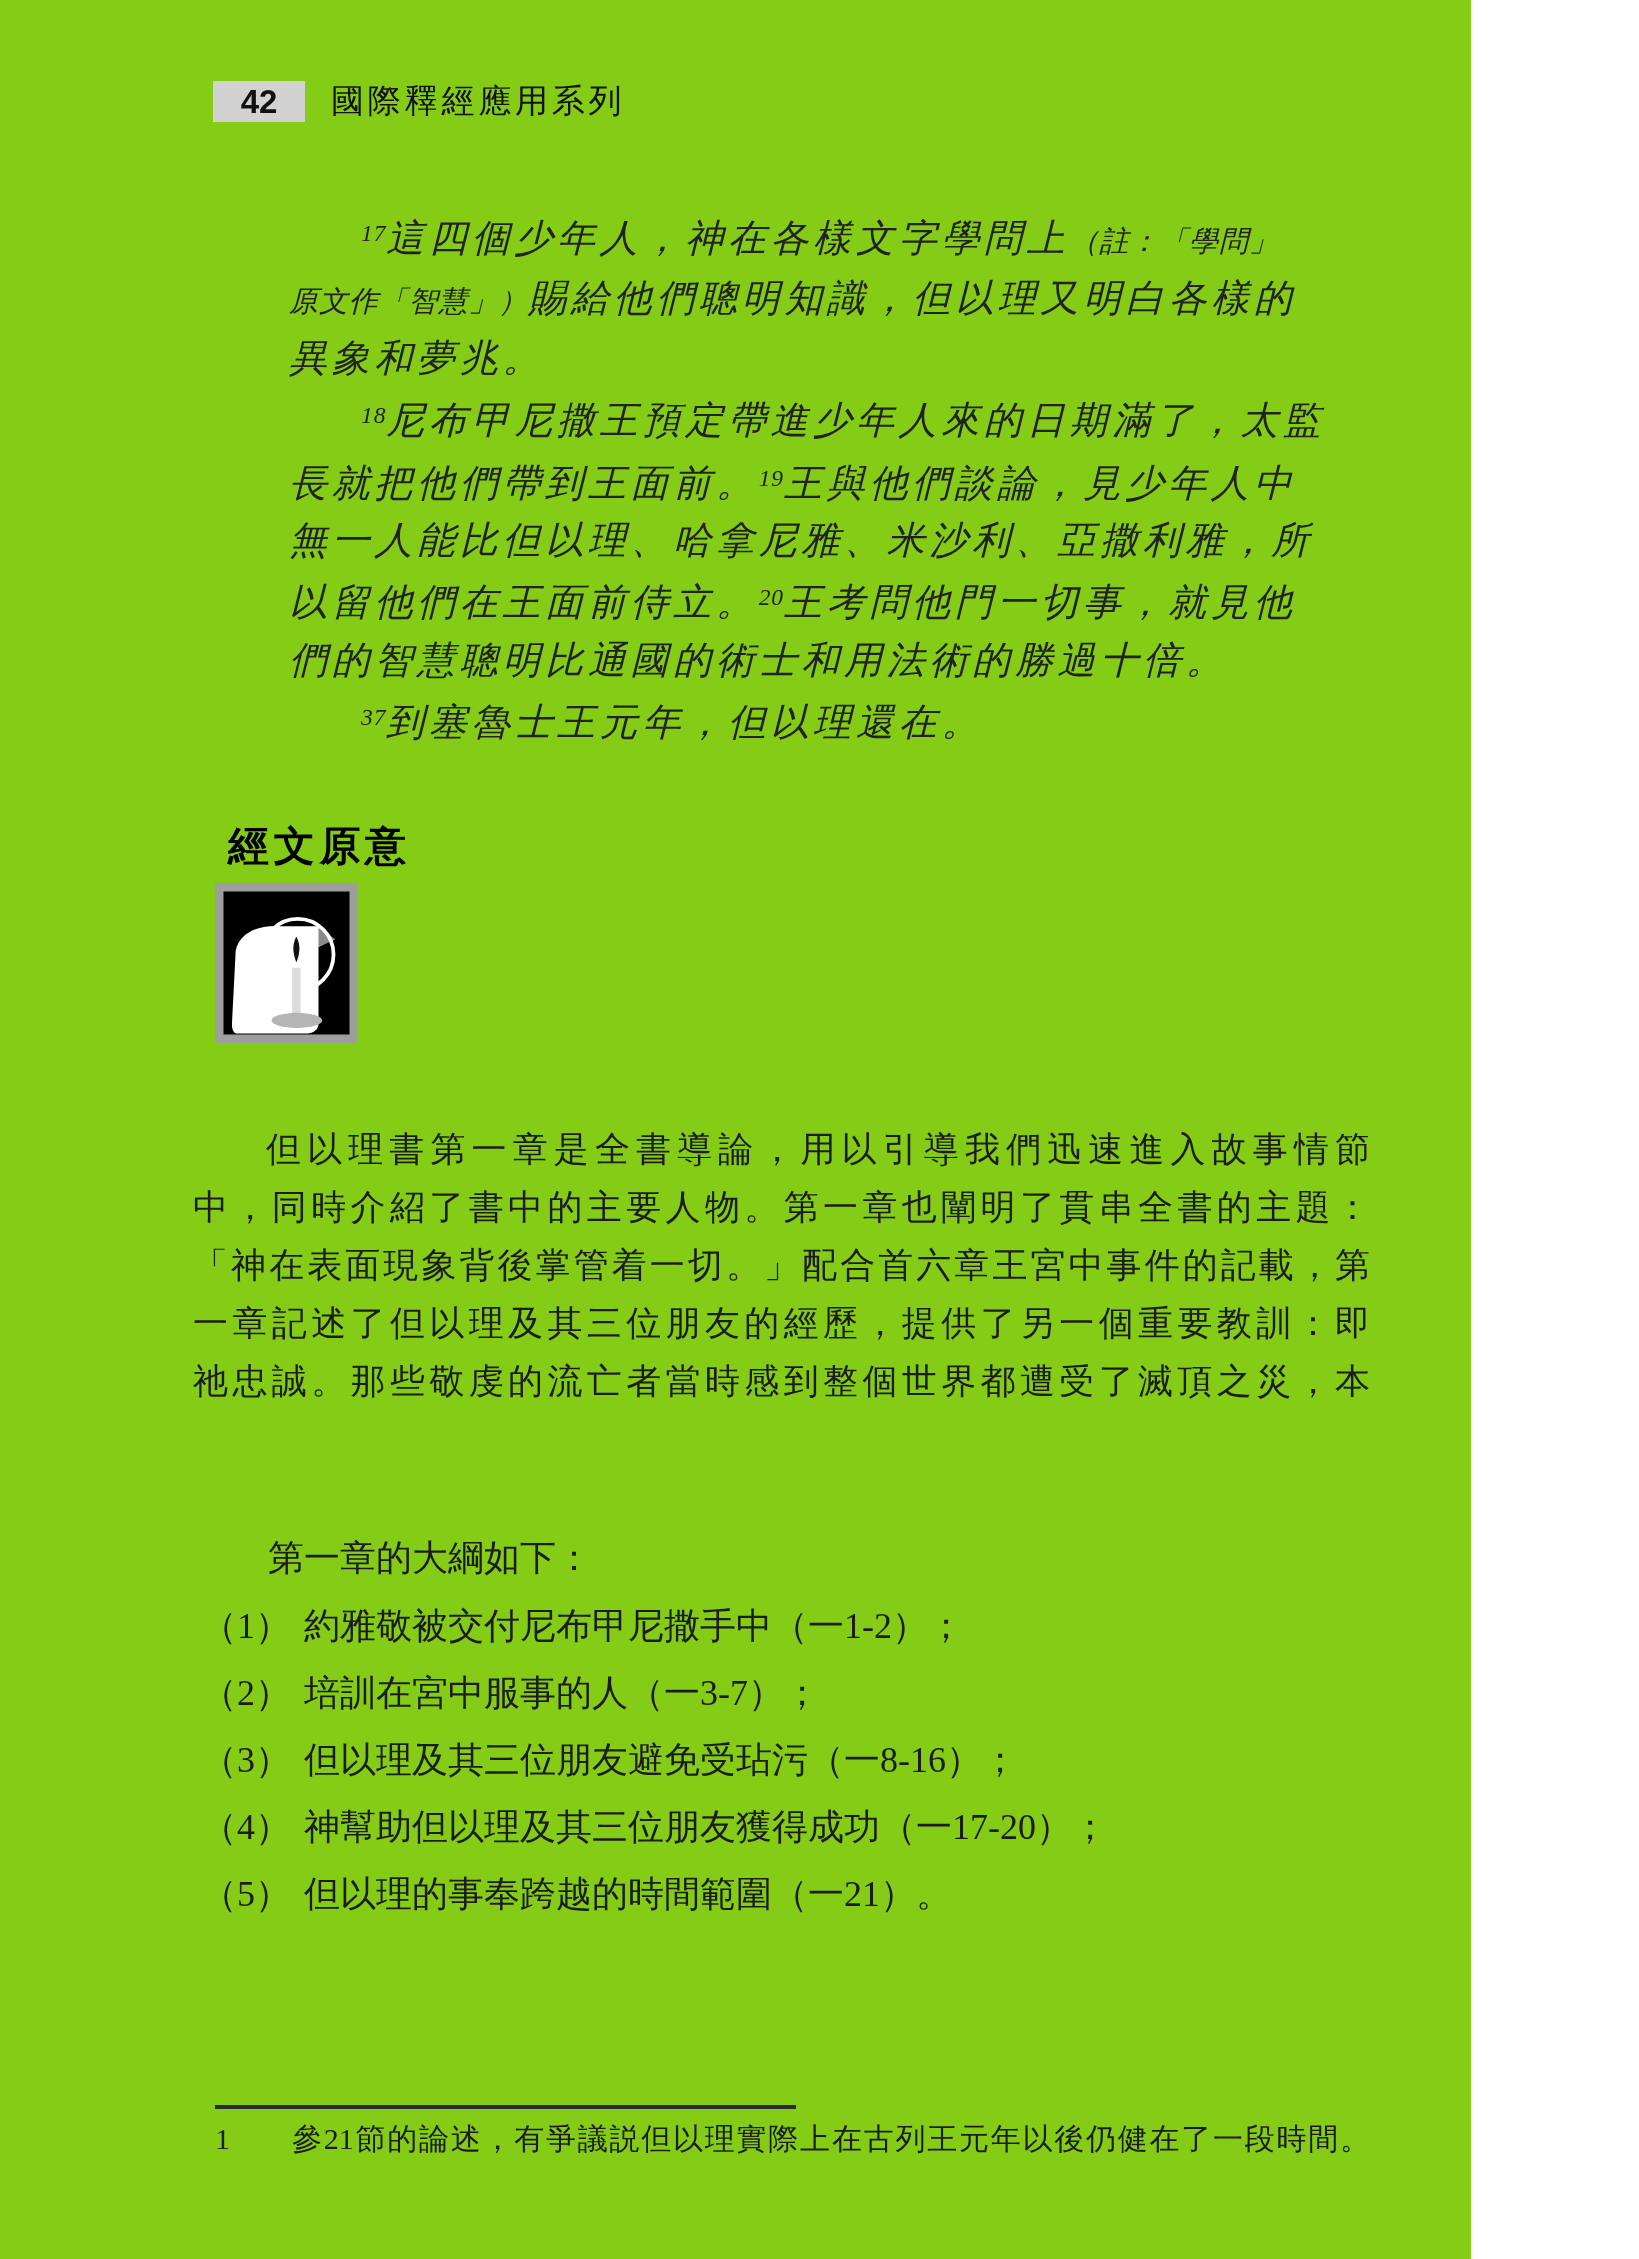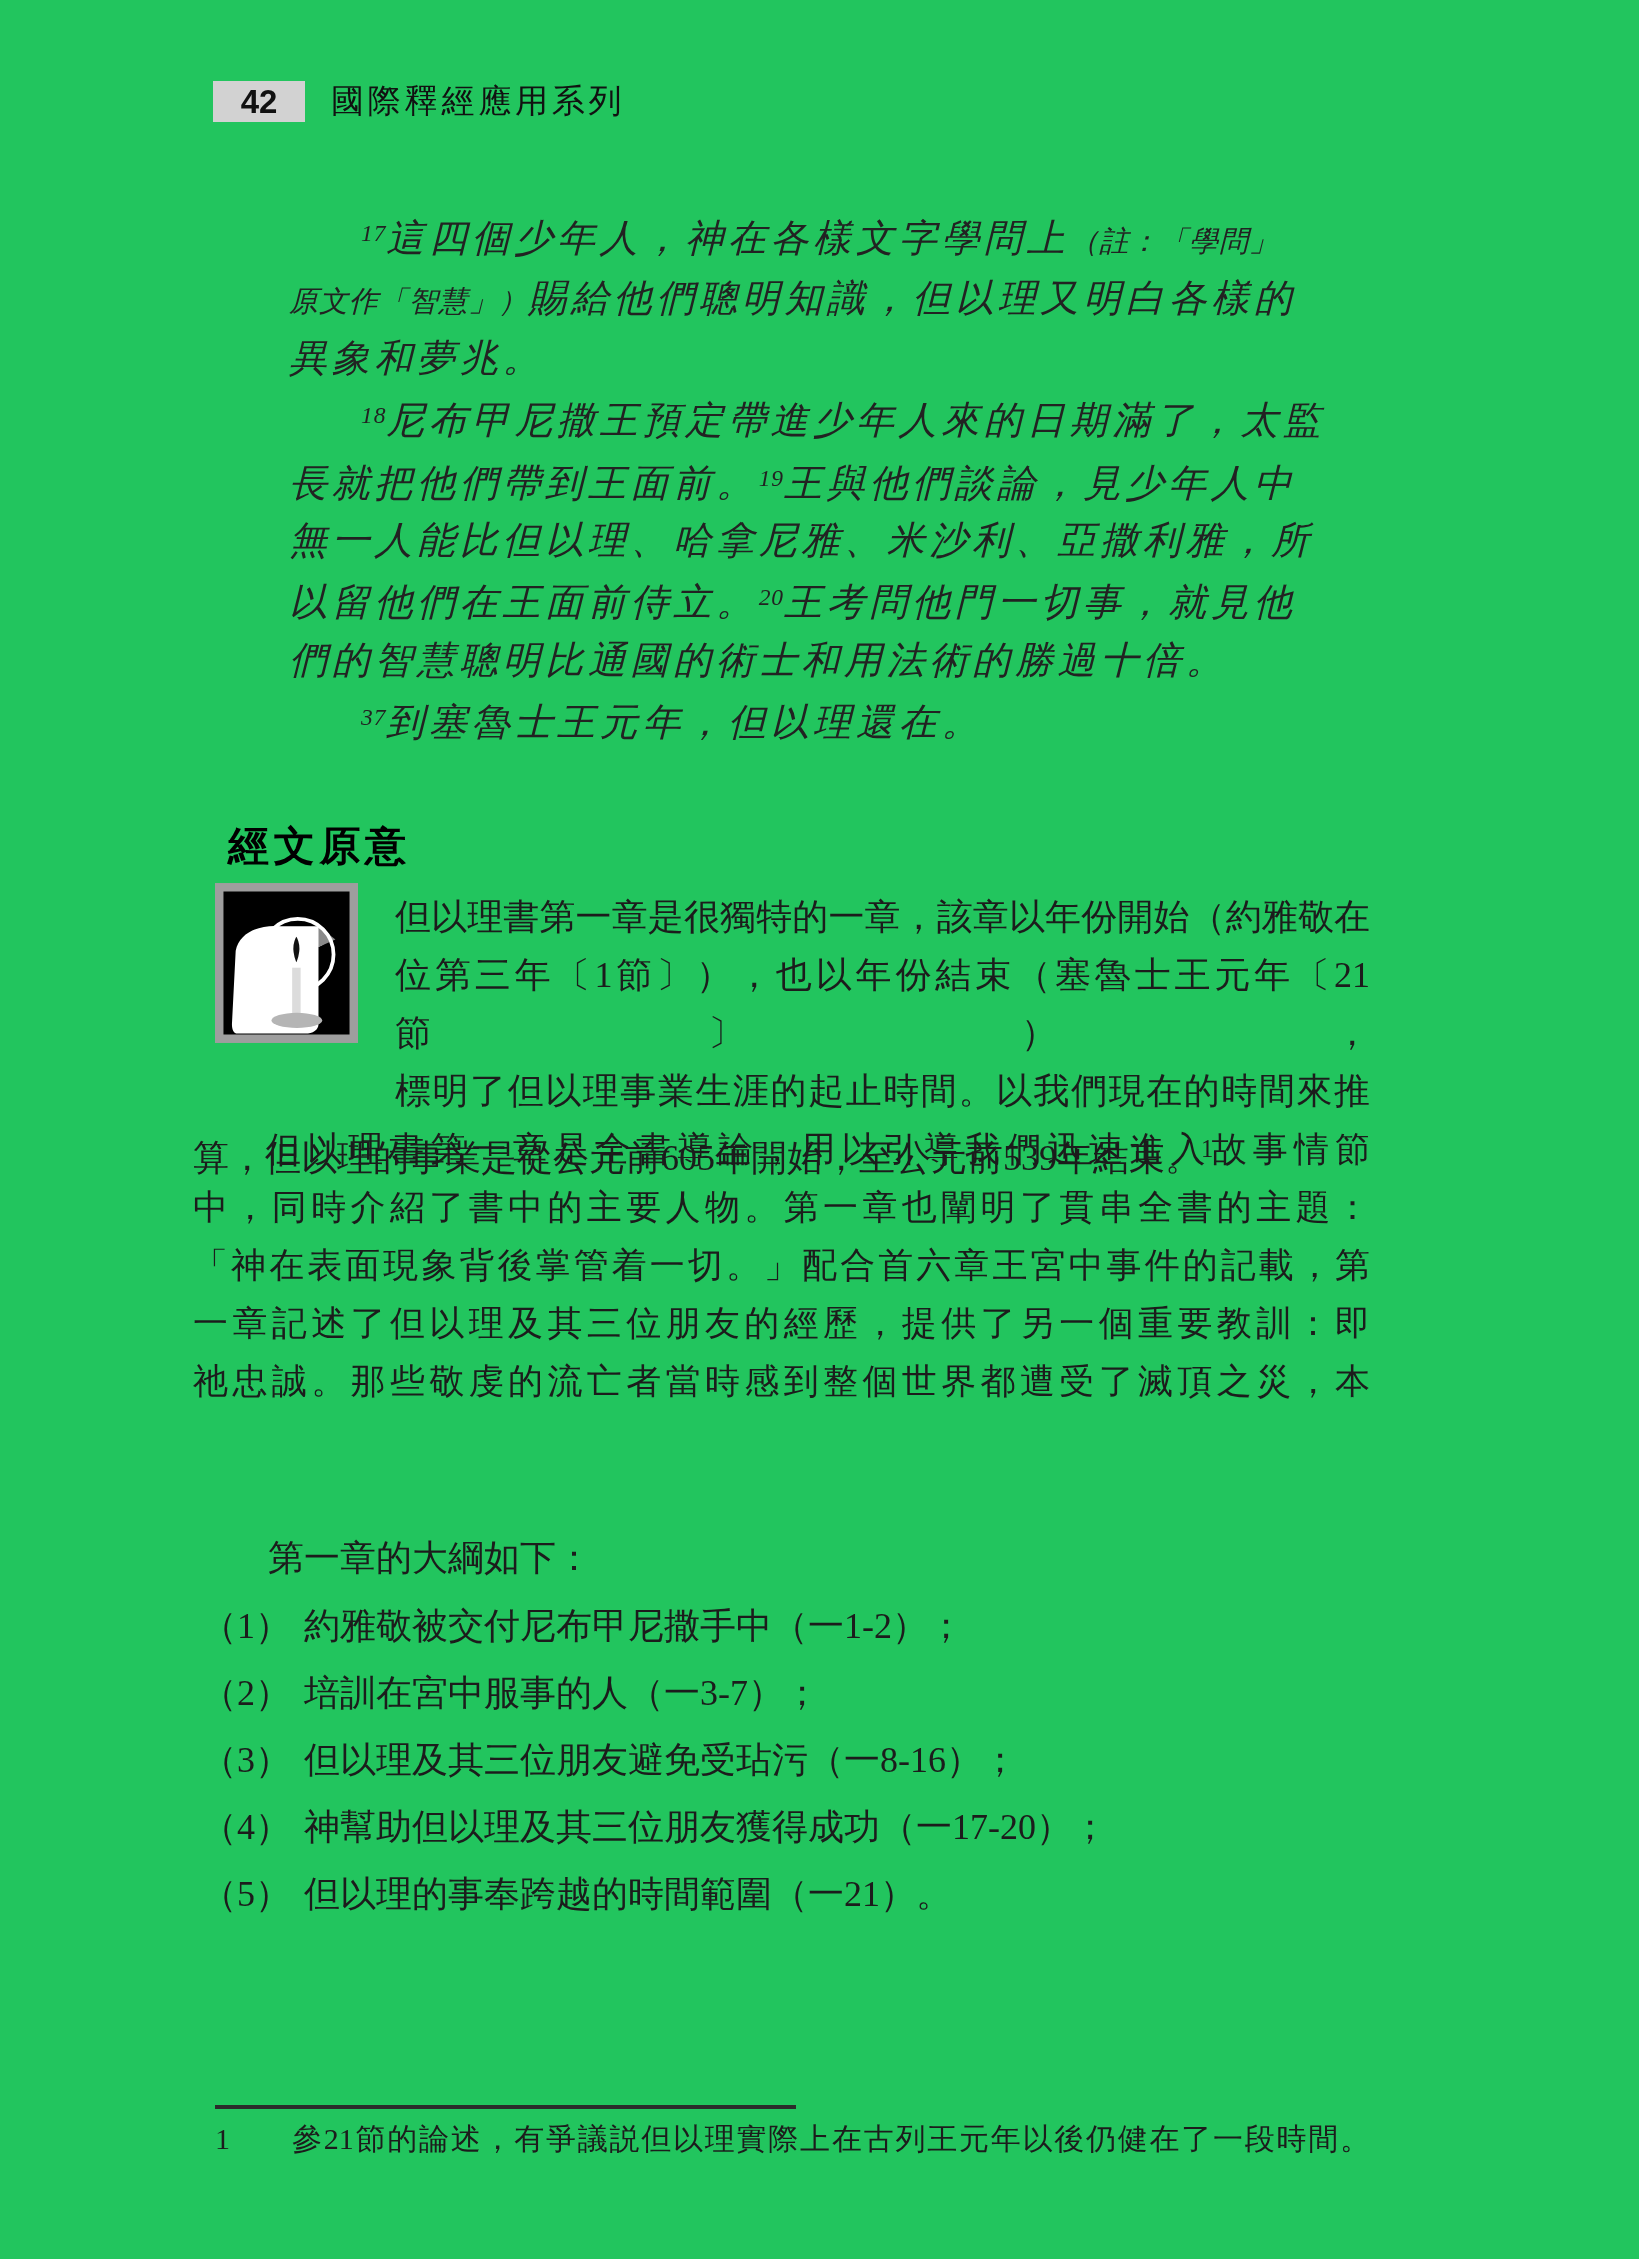--- a/index.html
+++ b/index.html
@@ -1,17 +1,17 @@
 <!DOCTYPE html>
 <html style="font-size:15px"><head>
 <meta charset="utf-8">
 <style>
   html,body { margin:0; padding:0; background:#ffffff; }
   .page {
-    position:relative; width:1639px; height:2260px; background:#22c55e;
+    position:relative; width:1471px; height:2260px; background:#84cc16;
     font-family:"Liberation Serif","DejaVu Serif",serif; color:#1c1c1c;
     overflow:hidden;
   }
   
   .pagebar { position:absolute; top:79px; left:213px; display:flex; align-items:center; gap:26px; }
   .pagenum {
     width:92px; height:41px; background:#d2d2d2; color:#111;
     font-family:"Liberation Sans","DejaVu Sans",sans-serif; font-weight:700; font-size:33px;
     display:flex; align-items:center; justify-content:center;
   }
@@ -98,26 +98,20 @@
       <rect x="9" y="9" width="134" height="152" fill="#000000"></rect>
       <path d="M22,72 C26,52 48,44 70,46 L112,46 C124,52 122,64 110,68 L110,150 C110,156 104,160 96,160 L24,160 C20,160 18,156 18,150 Z" fill="#ffffff"></path>
       <path d="M110,46 L128,60 L110,68 Z" fill="#8a8a8a"></path>
       <circle cx="88" cy="76" r="38" fill="none" stroke="#ffffff" stroke-width="4"></circle>
       <path d="M86.5,54 C92,62 94,72 86.5,88 C79,72 81,62 86.5,54 Z" fill="#111111" stroke="#ffffff" stroke-width="3"></path>
       <rect x="82" y="90" width="9" height="52" fill="#dcdcdc"></rect>
       <ellipse cx="87" cy="146" rx="27" ry="8" fill="#b5b5b5"></ellipse>
     </svg>
   </div>
 
-  <div class="intro">
-      <div class="line wrapped jf"><span>但以理書第一章是很獨特的一章，該章以年份開始（約雅敬在</span></div>
-      <div class="line wrapped jf"><span>位第三年〔1節〕），也以年份結束（塞魯士王元年〔21節〕），</span></div>
-      <div class="line wrapped jf"><span>標明了但以理事業生涯的起止時間。以我們現在的時間來推</span></div>
-      <div class="line"><span>算，但以理的事業是從公元前605年開始，至公元前539年結束。</span><span class="fsup">1</span></div>
-    </div>
 
   <div class="bodytext">
       <div class="line ind2 jf"><span>但以理書第一章是全書導論，用以引導我們迅速進入故事情節</span></div>
       <div class="line jf"><span>中，同時介紹了書中的主要人物。第一章也闡明了貫串全書的主題：</span></div>
       <div class="line jf"><span>「神在表面現象背後掌管着一切。」配合首六章王宮中事件的記載，第</span></div>
       <div class="line jf"><span>一章記述了但以理及其三位朋友的經歷，提供了另一個重要教訓：即</span></div>
       <div class="line jf"><span>祂忠誠。那些敬虔的流亡者當時感到整個世界都遭受了滅頂之災，本</span></div>
     </div>
 
   <div class="outline-intro">

